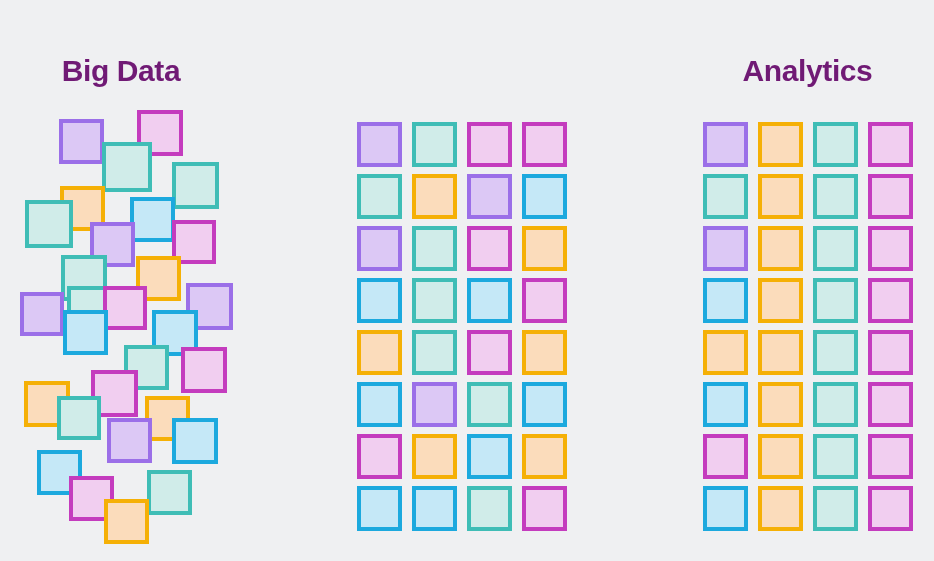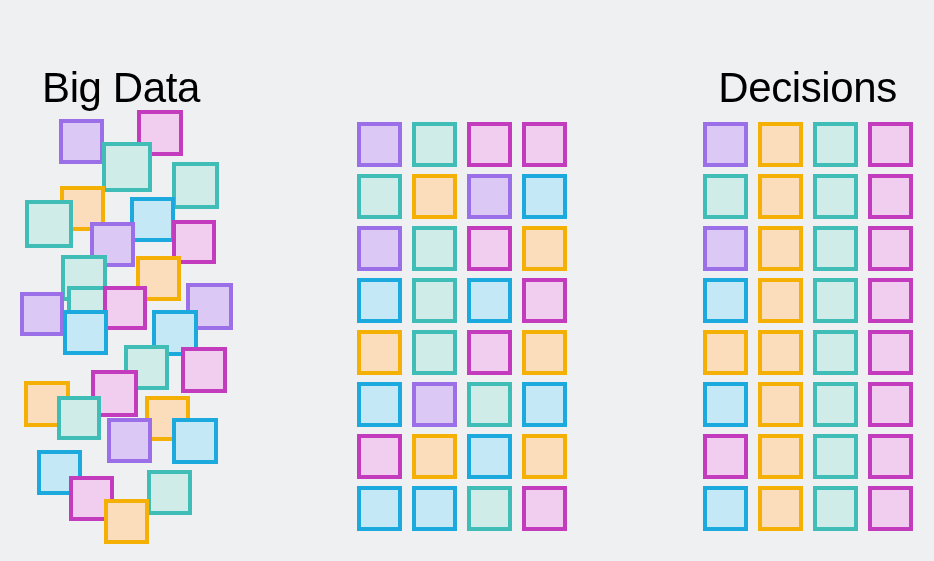--- a/index.html
+++ b/index.html
@@ -23,24 +23,24 @@
   .panel {
     position: absolute;
     top: 0;
     height: 561px;
   }
   .panel-title {
     position: absolute;
     top: 29px;
     width: 100%;
     text-align: center;
-    font-size: 42px;
-    font-weight: 400;
+    font-size: 30px;
+    font-weight: 700;
     letter-spacing: -0.4px;
-    color: #000000;
+    color: #701a75;
     font-family: "Liberation Sans", sans-serif;
     white-space: nowrap;
   }
   .sq {
     position: absolute;
     box-sizing: border-box;
     border-style: solid;
     border-width: 4px;
   }
   
@@ -132,21 +132,21 @@
         <div class="sq c-blue" style="left: 137px; top: 434px; width: 45px; height: 45px;"></div>
         <div class="sq c-orange" style="left: 192px; top: 434px; width: 45px; height: 45px;"></div>
         <div class="sq c-blue" style="left: 27px; top: 486px; width: 45px; height: 45px;"></div>
         <div class="sq c-blue" style="left: 82px; top: 486px; width: 45px; height: 45px;"></div>
         <div class="sq c-teal" style="left: 137px; top: 486px; width: 45px; height: 45px;"></div>
         <div class="sq c-magenta" style="left: 192px; top: 486px; width: 45px; height: 45px;"></div>
       </div>
   </section>
 
   <section class="panel" id="panel-decisions">
-    <h2 class="panel-title">Decisions</h2>
+    <h2 class="panel-title">Analytics</h2>
     <div class="grid" id="grid-decisions">
         <div class="sq c-purple" style="left: 23px; top: 122px; width: 45px; height: 45px;"></div>
         <div class="sq c-orange" style="left: 78px; top: 122px; width: 45px; height: 45px;"></div>
         <div class="sq c-teal" style="left: 133px; top: 122px; width: 45px; height: 45px;"></div>
         <div class="sq c-magenta" style="left: 188px; top: 122px; width: 45px; height: 45px;"></div>
         <div class="sq c-teal" style="left: 23px; top: 174px; width: 45px; height: 45px;"></div>
         <div class="sq c-orange" style="left: 78px; top: 174px; width: 45px; height: 45px;"></div>
         <div class="sq c-teal" style="left: 133px; top: 174px; width: 45px; height: 45px;"></div>
         <div class="sq c-magenta" style="left: 188px; top: 174px; width: 45px; height: 45px;"></div>
         <div class="sq c-purple" style="left: 23px; top: 226px; width: 45px; height: 45px;"></div>

